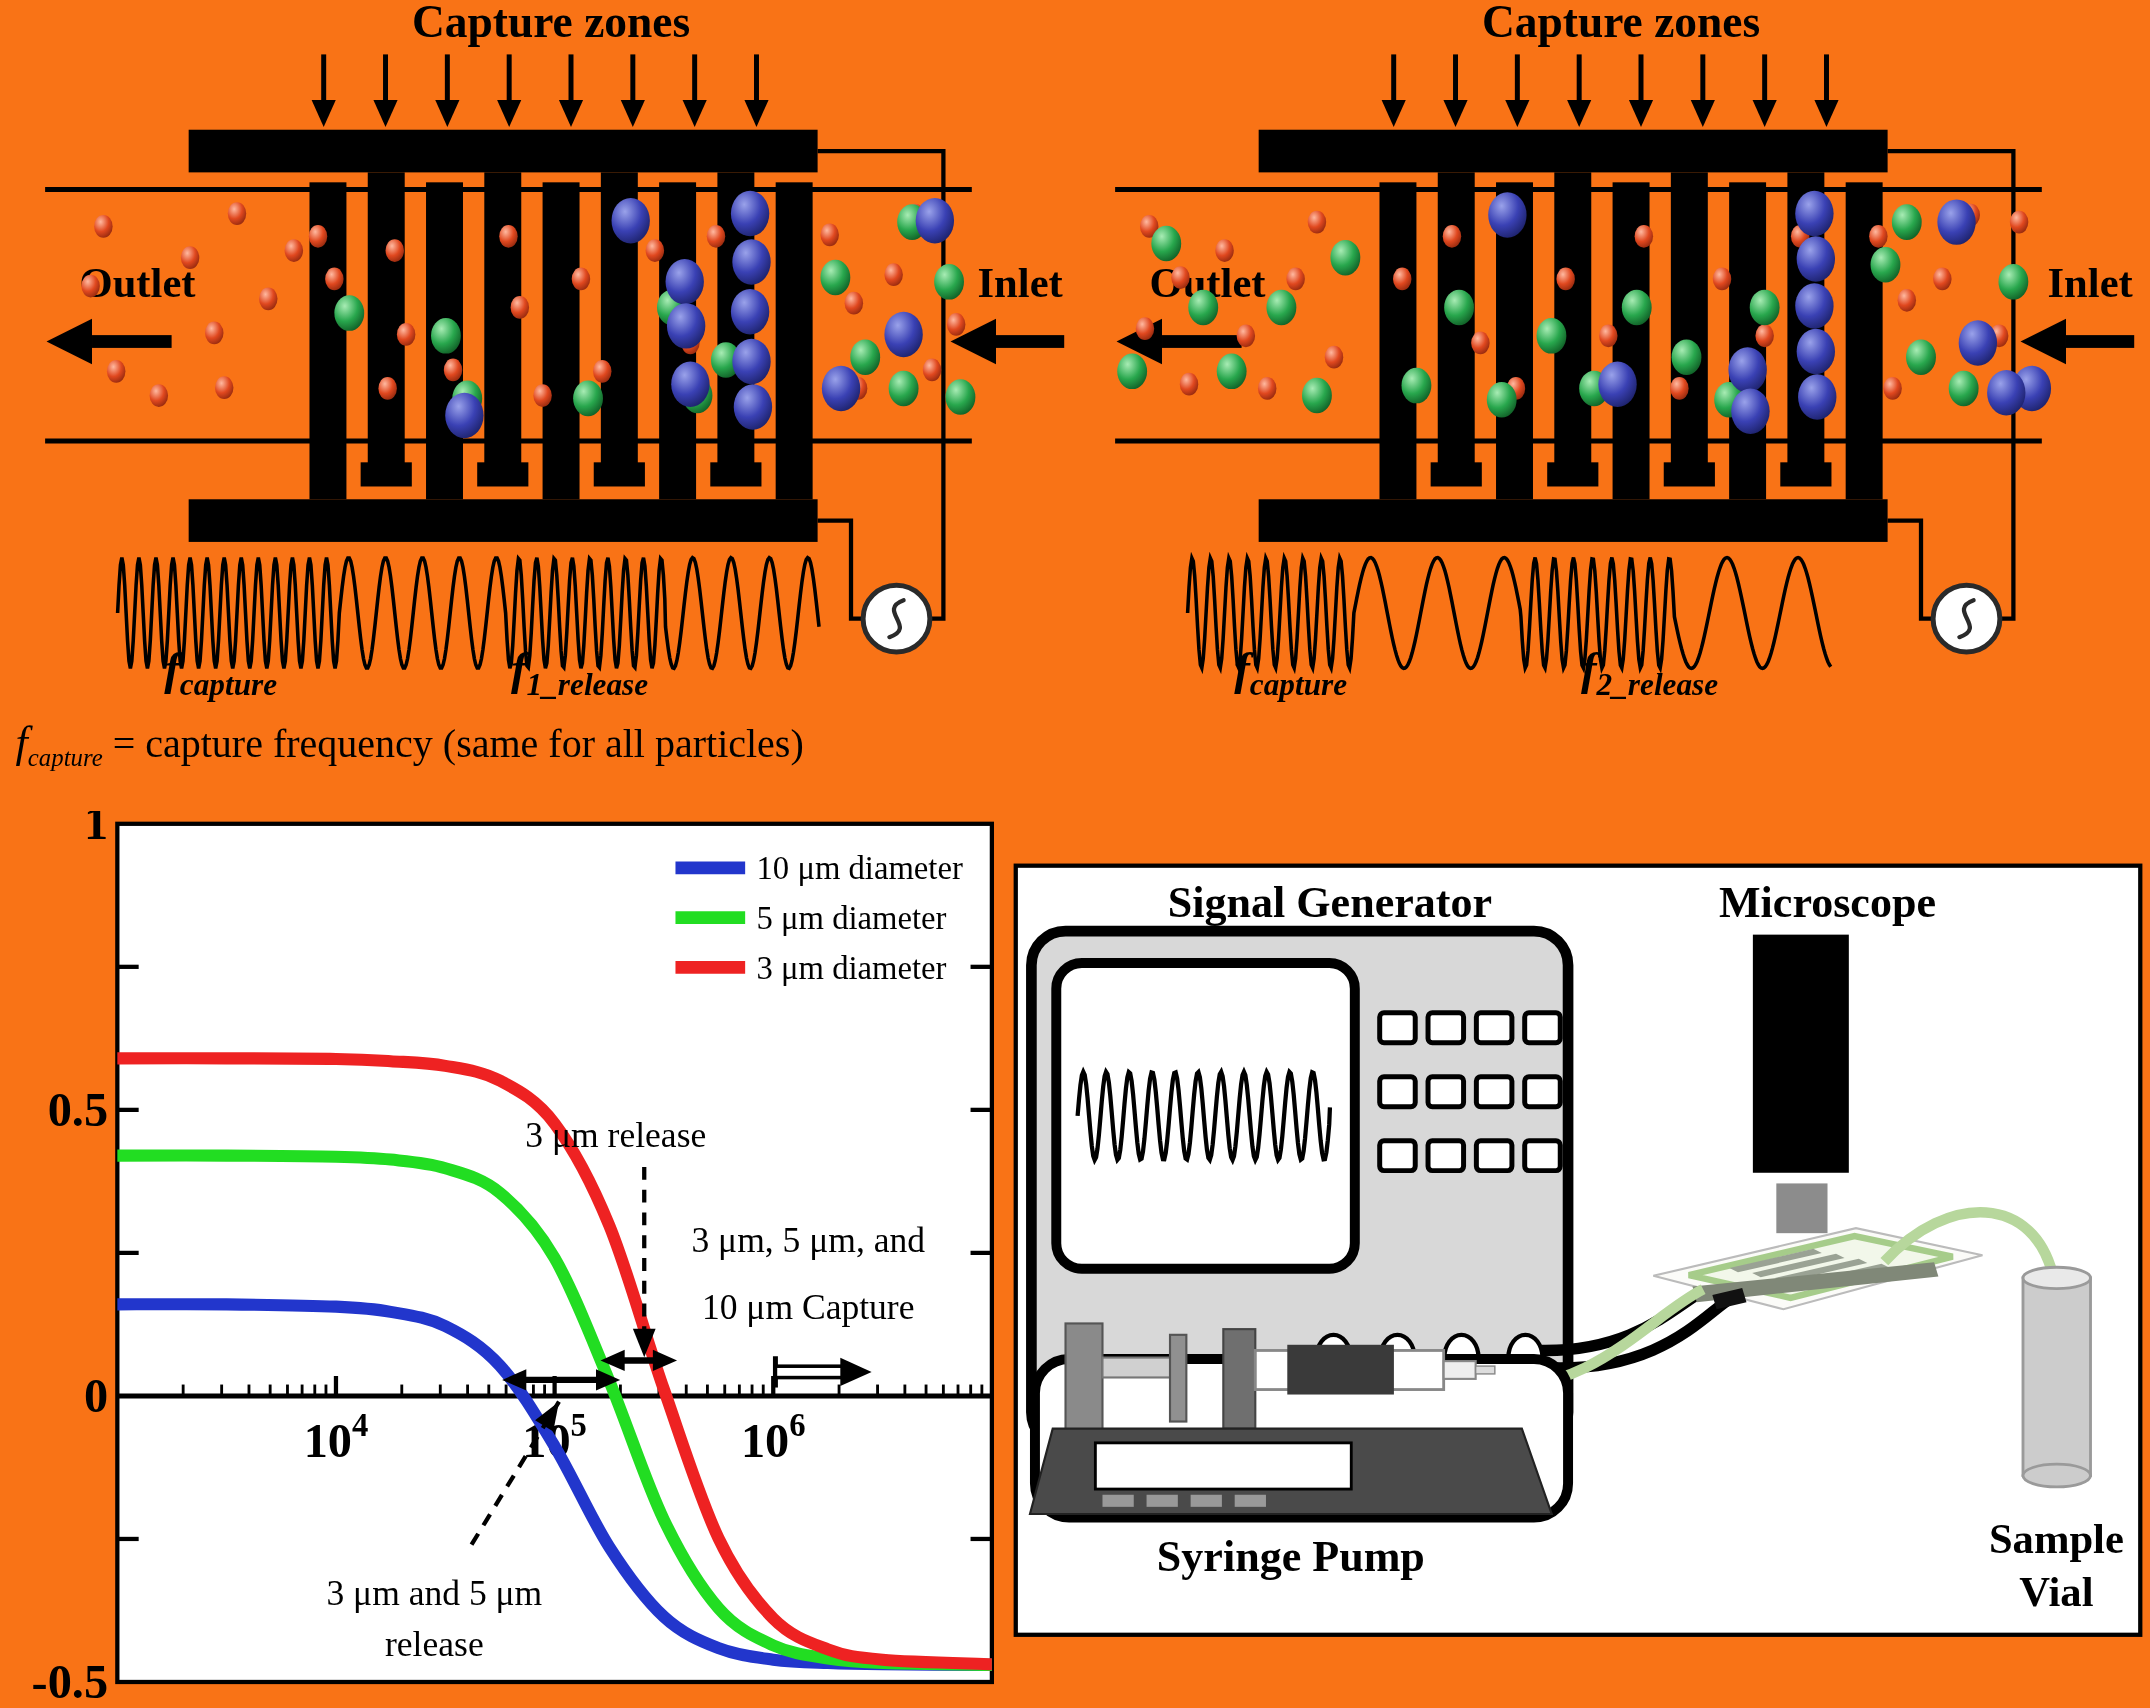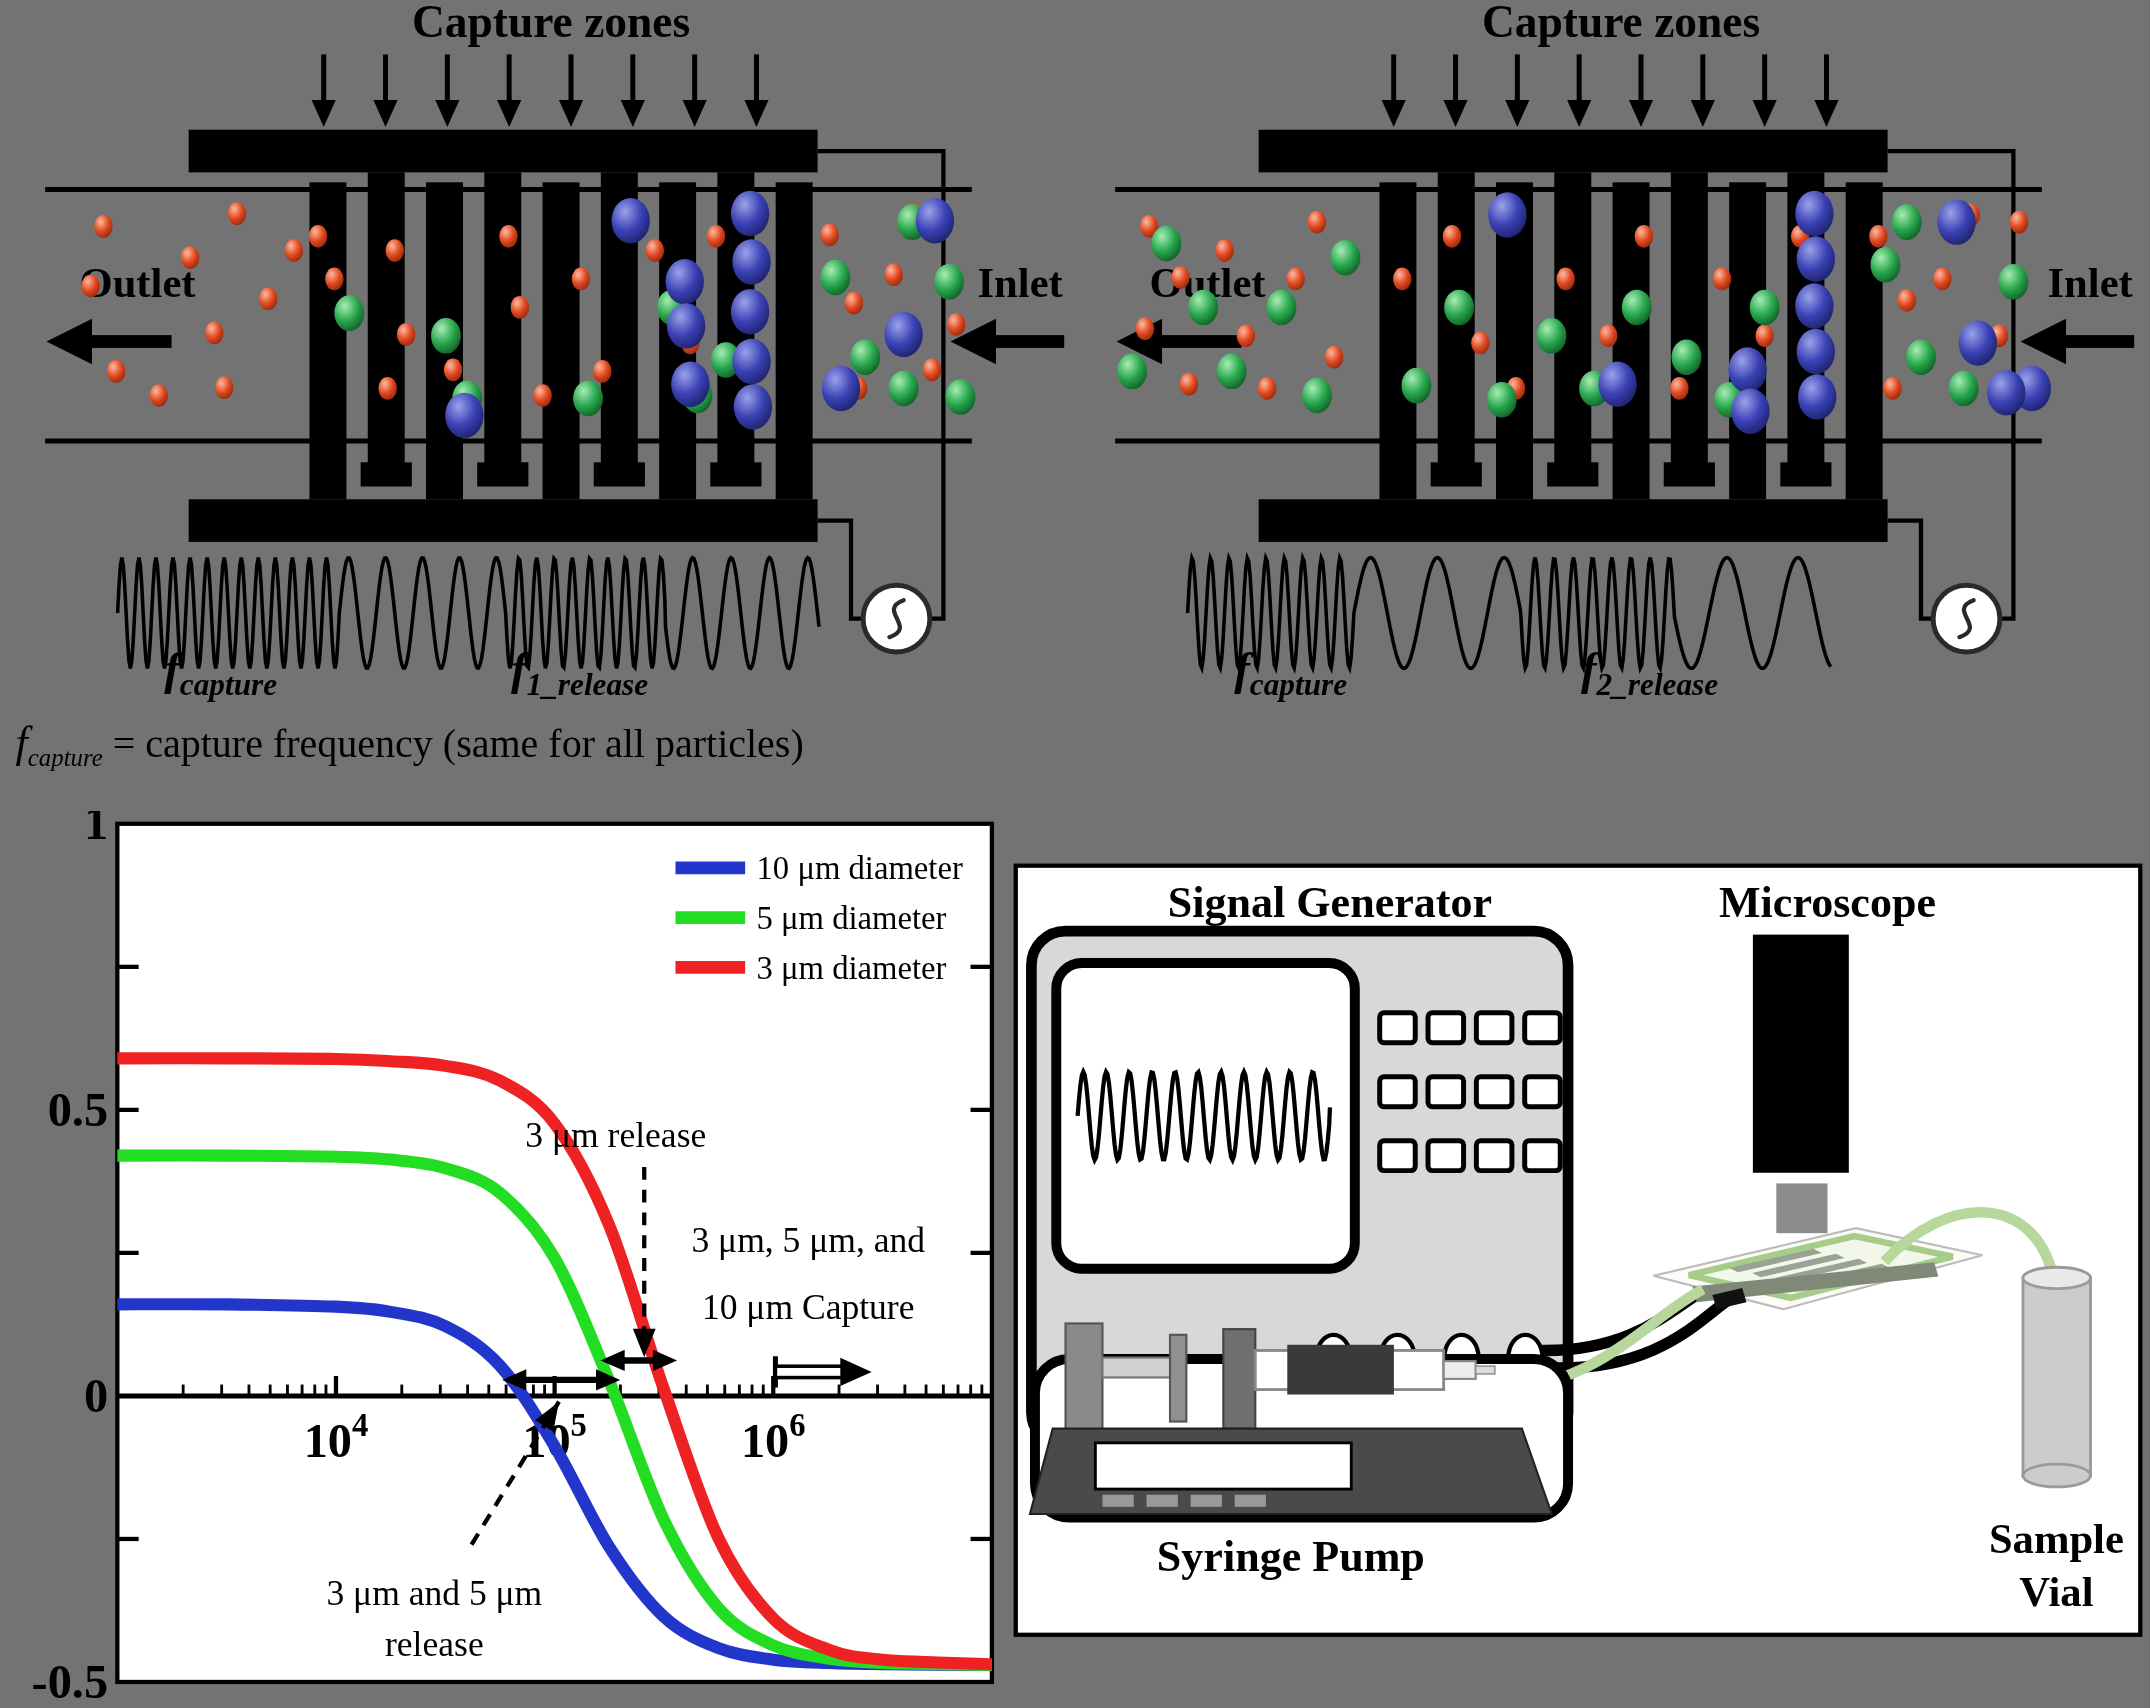--- a/index.html
+++ b/index.html
@@ -1,16 +1,16 @@
 <!DOCTYPE html>
 <html style="font-size:11.4px"><head>
 <meta charset="utf-8">
 <style>
   html,body{margin:0;padding:0;background:#fff;}
-  #canvas{position:relative;width:2151px;height:1708px;background:#737373;overflow:hidden;
+  #canvas{position:relative;width:2151px;height:1708px;background:#f97316;overflow:hidden;
           font-family:"Liberation Serif",serif;}
   .abs{position:absolute;}
   svg{display:block;}
   .caption{font-size:40px;color:#000;white-space:nowrap;}
   .caption .fv{font-style:italic;font-size:44px;}
   .caption sub{font-style:italic;font-size:0.62em;}
 </style>
 </head>
 <body>
 

